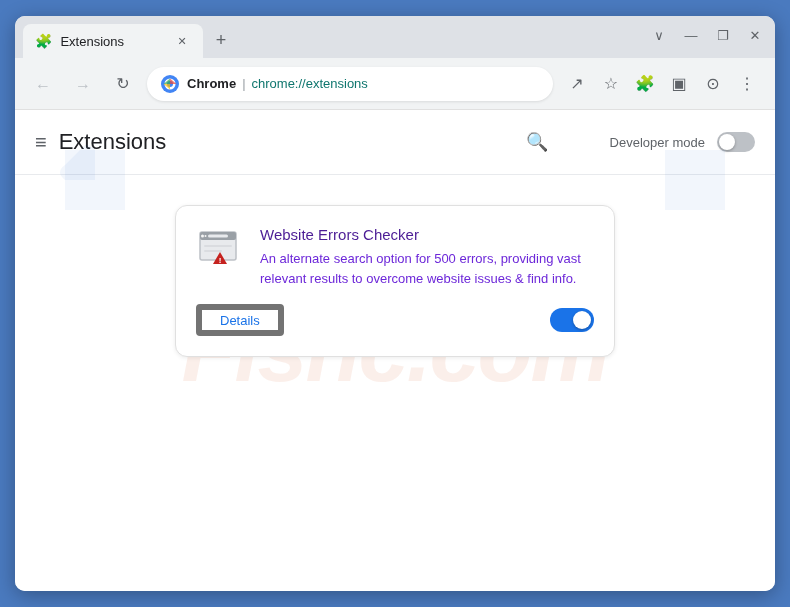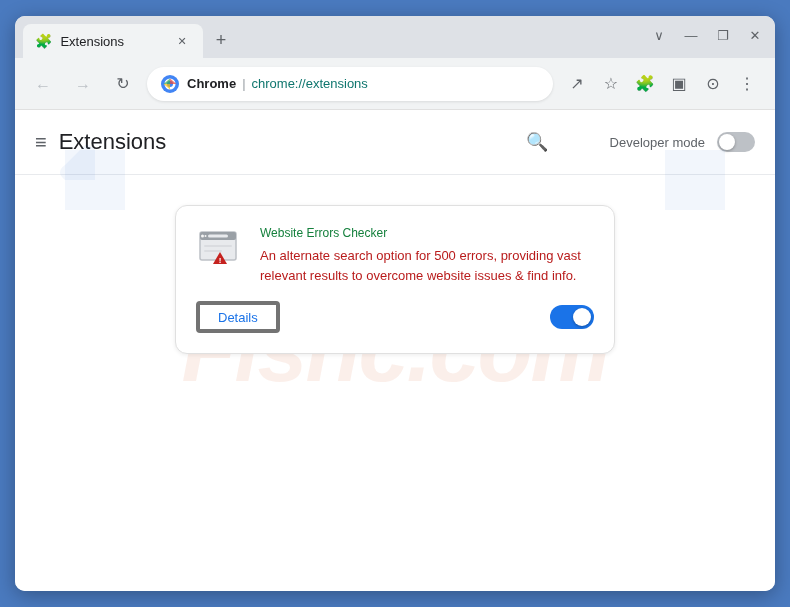--- a/index.html
+++ b/index.html
@@ -328,42 +328,42 @@
     .ext-icon-svg {
       width: 48px;
       height: 48px;
     }
 
     .card-info {
       flex: 1;
     }
 
     .ext-name {
-      font-size: 12px;
+      font-size: 15px;
       font-weight: 500;
-      color: #15803d;
+      color: #4c1d95;
       margin-bottom: 6px;
     }
 
     .ext-description {
       font-size: 13px;
-      color: #b91c1c;
+      color: #6d28d9;
       line-height: 1.5;
     }
 
     .card-bottom {
       display: flex;
       align-items: center;
       gap: 10px;
     }
 
     .card-btn {
       height: 32px;
       padding: 0 18px;
-      border: 4px solid #737373;
+      border: 6px solid #737373;
       border-radius: 4px;
       background: #fff;
       font-size: 13px;
       color: #1a73e8;
       cursor: pointer;
       font-weight: 500;
       display: flex;
       align-items: center;
       justify-content: center;
       text-align: right;

